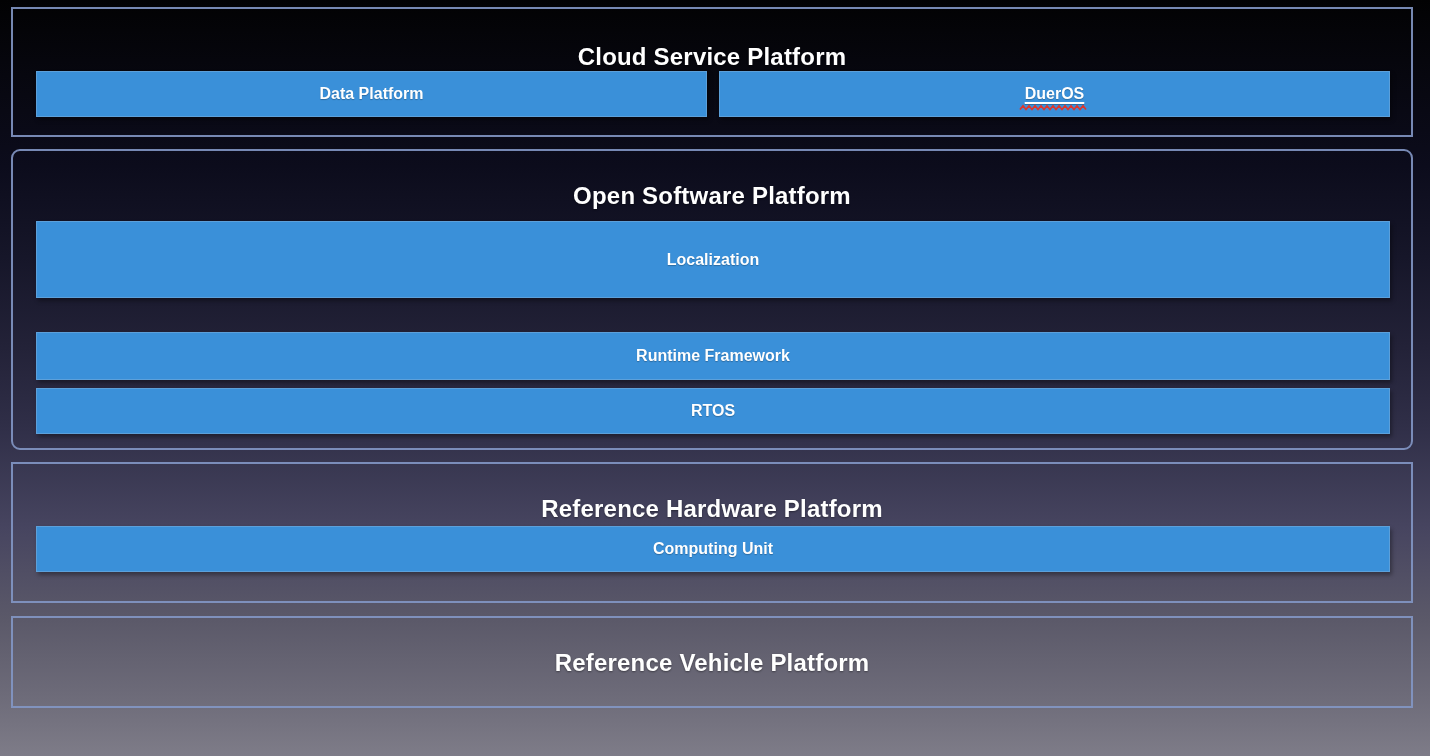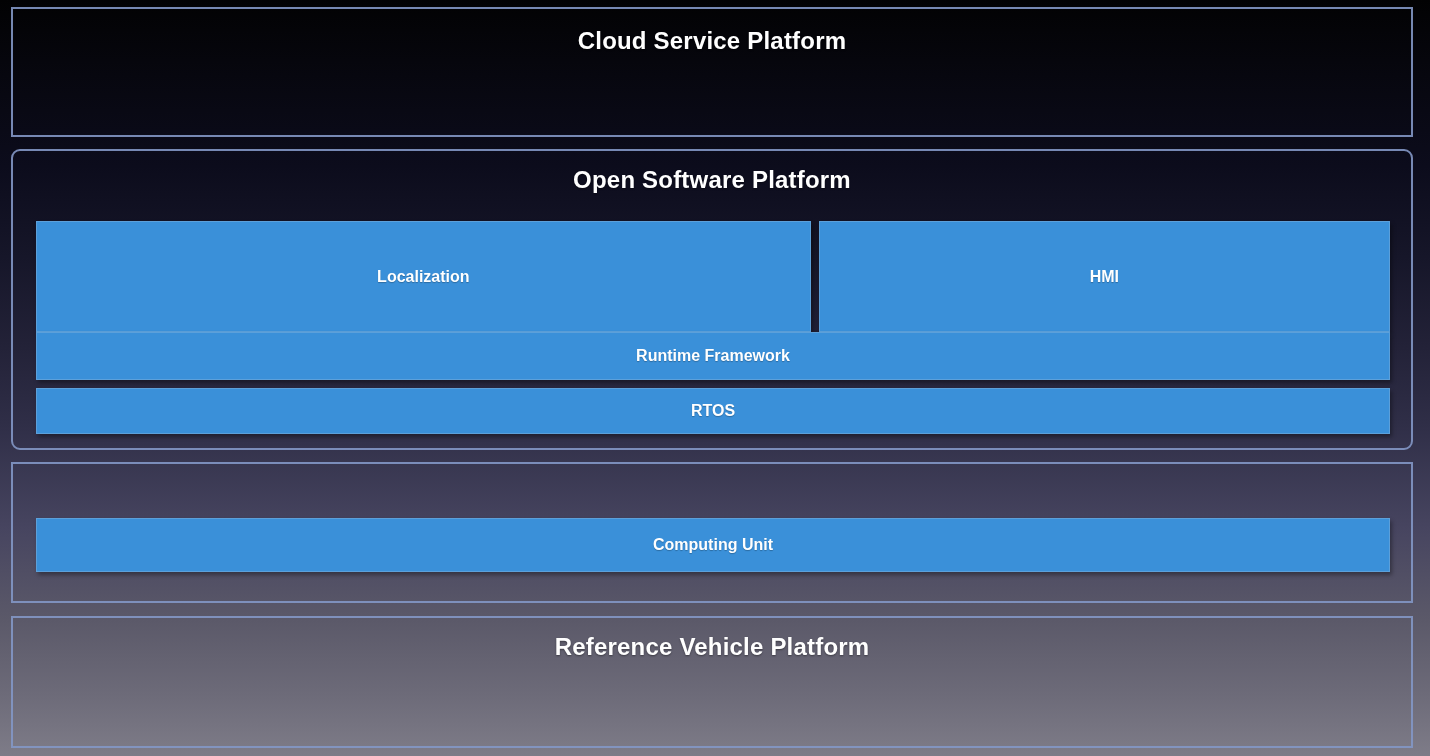--- a/index.html
+++ b/index.html
@@ -22,41 +22,41 @@
   }
   .panel{
     position:absolute;
     left:11px;width:1402px;
     box-sizing:border-box;
     border:2px solid var(--panel-border,rgba(131,151,197,.9));
   }
   .panel-cloud{top:7px;height:130px;}
   .panel-software{top:149px;height:301px;border-radius:9px;}
   .panel-hardware{top:462px;height:141px;}
-  .panel-vehicle{top:616px;height:132px;}
+  .panel-vehicle{top:616px;height:92px;}
 
   .panel-title{
-    position:absolute;left:0;right:0;margin:0;
+    position:absolute;left:0;right:0;margin:16px;
     text-align:center;
     color:#fff;font-size:24px;font-weight:bold;
     letter-spacing:.2px;
     text-shadow:0 1px 2px rgba(0,0,0,.4);
   }
   .panel-cloud .panel-title{top:18px;}
   .panel-software .panel-title{top:15px;}
   .panel-hardware .panel-title{top:15px;}
   .panel-vehicle .panel-title{top:15px;}
 
   .row{
     position:absolute;left:23px;right:21px;
     display:flex;
   }
   .row-cloud{top:62px;height:46px;gap:12px;}
-  .row-modules{top:70px;height:111px;gap:8px;}
-  .row-hardware{top:54px;height:54px;gap:14px;}
+  .row-modules{top:70px;height:77px;gap:8px;}
+  .row-hardware{top:62px;height:46px;gap:14px;}
   .bar-runtime{top:181px;height:48px;}
   .bar-rtos{top:237px;height:46px;}
   .bar-vehicle{top:56px;height:43px;}
 
   .box{
     box-sizing:border-box;
     flex:1 1 0;
     display:flex;align-items:center;justify-content:center;
     background:var(--box-blue,#3a90d9);
     border:1px solid rgba(125,175,220,.5);
@@ -82,45 +82,56 @@
     transform:translateX(-50%);
   }
 </style>
 </head>
 <body>
 
 <div class="slide">
 
   <section class="panel panel-cloud">
     <h2 class="panel-title">Cloud Service Platform</h2>
+    <div class="row row-cloud">
+      <div class="box">
+        <span>Data Platform</span>
+      </div>
+      <div class="box">
+        <span class="dueros-wrap">
+          <span class="dueros-text">DuerOS</span>
+          <svg class="squiggle" width="70" height="7" viewBox="0 0 70 7">
+            <path d="M1 5.5 L4 1.8 L7 5.5 L10 1.8 L13 5.5 L16 1.8 L19 5.5 L22 1.8 L25 5.5 L28 1.8 L31 5.5 L34 1.8 L37 5.5 L40 1.8 L43 5.5 L46 1.8 L49 5.5 L52 1.8 L55 5.5 L58 1.8 L61 5.5 L64 1.8 L67 5.5" stroke="#e0352b" stroke-width="1.7" fill="none"></path>
+          </svg>
+        </span>
+      </div>
+    </div>
   </section>
 
   <section class="panel panel-software">
     <h2 class="panel-title">Open Software Platform</h2>
     <div class="row row-modules">
       <div class="box box-localization">
         <span>Localization</span>
-      </div>
-      <div class="box box-hmi">
-        <span>HMI</span>
       </div>
     </div>
     <div class="row bar-rtos">
       <div class="box">
         <span>RTOS</span>
       </div>
     </div>
     <div class="row bar-runtime">
       <div class="box">
         <span>Runtime Framework</span>
       </div>
     </div>
   </section>
 
   <section class="panel panel-hardware">
+    <h2 class="panel-title">Reference Hardware Platform</h2>
     <div class="row row-hardware">
       <div class="box box-computing-unit">
         <span>Computing Unit</span>
       </div>
     </div>
   </section>
 
   <section class="panel panel-vehicle">
     <h2 class="panel-title">Reference Vehicle Platform</h2>
   </section>

